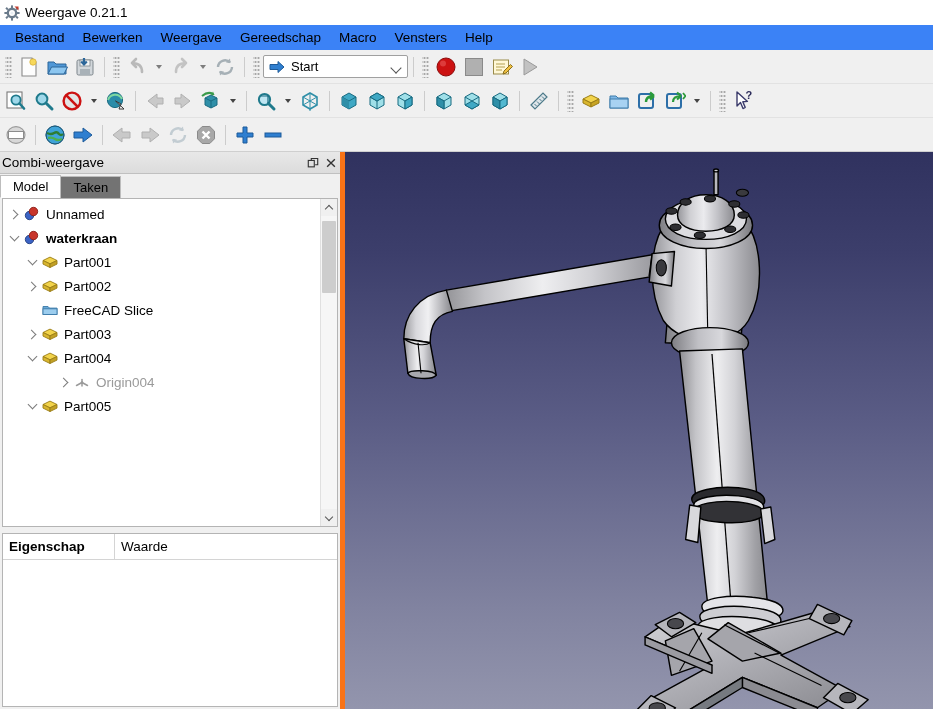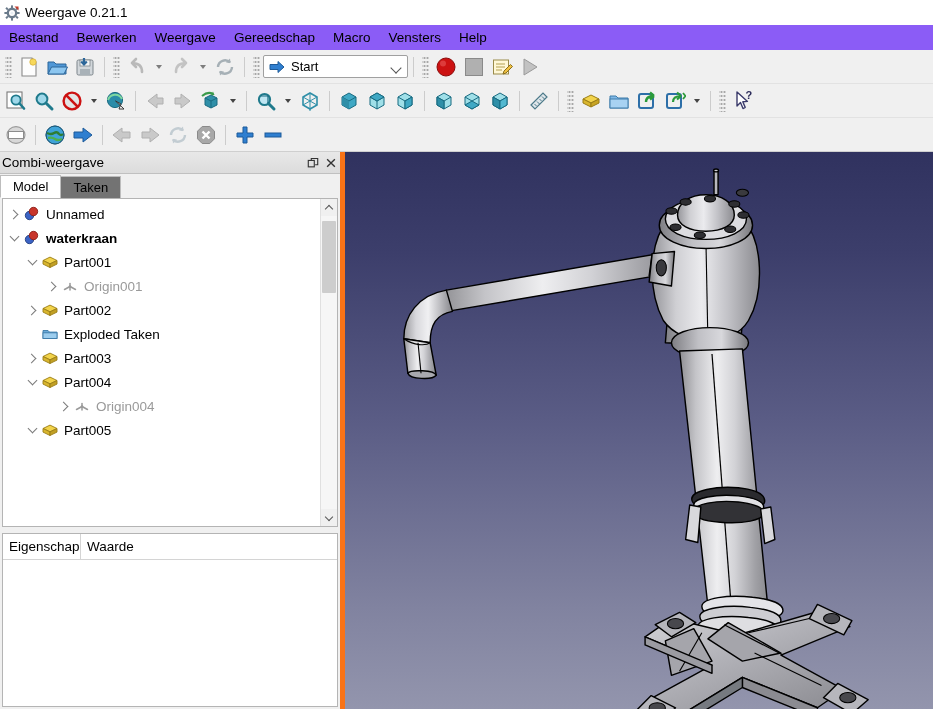--- a/index.html
+++ b/index.html
@@ -25,22 +25,22 @@
   .titlebar .appicon {
     width: 16px; height: 16px; margin-right: 5px;
     position: relative; flex: 0 0 auto;
   }
   .titlebar .title { font-size: 13.5px; color: #000; }
 
   
   .menubar {
     height: 25px;
     display: flex; align-items: center;
-    background: #8b5cf6;
-    padding-left: 0px;
+    background: #3b82f6;
+    padding-left: 6px;
   }
   .menubar .mi {
     padding: 2px 9px;
     font-size: 13.5px;
     color: #000; cursor: default;
     white-space: nowrap;
   }
 
   
   .tbrow {
@@ -165,21 +165,21 @@
   .propwrap {
     margin: 6px 2px 2px 2px;
     background: #fff; border: 1px solid #b4b4b4;
     flex: 1; display: flex; flex-direction: column; overflow: hidden;
   }
   .prophdr { display: flex; height: 26px; border-bottom: 1px solid #d4d4d4; background: #fff; }
   .prophdr .c {
     display: flex; align-items: center; padding-left: 6px;
     font-size: 13.5px; border-right: 1px solid #d4d4d4;
   }
-  .prophdr .c1 { width: 78px; }
+  .prophdr .c1 { width: 112px; font-weight: bold; }
   .prophdr .c2 { flex: 1; border-right: none; }
 
   
   .view3d {
     flex: 1; position: relative; overflow: hidden;
     background: linear-gradient(180deg, #30325f 0%, #3c3e6b 18%, #5a5c85 48%, #8183a0 82%, #9395ad 100%);
   }
   .view3d svg { display: block; width: 100%; height: 100%; }
 </style>
 </head>
@@ -589,36 +589,20 @@
             <span class="ticon">
               <svg viewBox="0 0 18 18" width="18" height="18">
                 <path d="M2 7.5 l7 -3.4 l7 3.4 l-7 3.4 Z" fill="#f2d34a" stroke="#9a7d16" stroke-width=".9"></path>
                 <path d="M2 7.5 v3.6 l7 3.4 v-3.6 Z" fill="#d9b62e" stroke="#9a7d16" stroke-width=".9"></path>
                 <path d="M16 7.5 v3.6 l-7 3.4 v-3.6 Z" fill="#c2a024" stroke="#9a7d16" stroke-width=".9"></path>
               </svg>
             </span>
             <span class="tlabel">Part001</span>
           </div>
 
-          <div class="trow" style="padding-left:40px">
-            <span class="arrow right">
-                <span class="g"></span>
-              </span>
-            <span class="ticon">
-              <svg viewBox="0 0 18 18" width="18" height="18">
-                <g stroke="#9a9a9a" stroke-width="1.5" fill="none" stroke-linecap="round">
-                  <path d="M9 13 V6.5"></path>
-                    <path d="M9 9.5 L3.5 12.5"></path>
-                    <path d="M9 9.5 L14.5 12.5"></path>
-                </g>
-                <circle cx="9" cy="9.5" r="1.3" fill="#9a9a9a"></circle>
-              </svg>
-            </span>
-            <span class="tlabel dim">Origin001</span>
-          </div>
 
           <div class="trow" style="padding-left:20px">
             <span class="arrow right">
                 <span class="g"></span>
               </span>
             <span class="ticon">
               <svg viewBox="0 0 18 18" width="18" height="18">
                 <path d="M2 7.5 l7 -3.4 l7 3.4 l-7 3.4 Z" fill="#f2d34a" stroke="#9a7d16" stroke-width=".9"></path>
                 <path d="M2 7.5 v3.6 l7 3.4 v-3.6 Z" fill="#d9b62e" stroke="#9a7d16" stroke-width=".9"></path>
                 <path d="M16 7.5 v3.6 l-7 3.4 v-3.6 Z" fill="#c2a024" stroke="#9a7d16" stroke-width=".9"></path>
@@ -628,21 +612,21 @@
           </div>
 
           <div class="trow" style="padding-left:20px">
             <span class="arrow"></span>
             <span class="ticon">
               <svg viewBox="0 0 18 18" width="18" height="18">
                 <path d="M2 5.5 h5 l1.6 1.6 h7.4 v6.4 H2 Z" fill="#6aa9d8" stroke="#3c7aa8" stroke-width=".9"></path>
                 <rect x="2" y="7.8" width="14" height="5.7" fill="#9ccdee" stroke="#3c7aa8" stroke-width=".9"></rect>
               </svg>
             </span>
-            <span class="tlabel">Exploded Taken</span>
+            <span class="tlabel">FreeCAD Slice</span>
           </div>
 
           <div class="trow" style="padding-left:20px">
             <span class="arrow right">
                 <span class="g"></span>
               </span>
             <span class="ticon">
               <svg viewBox="0 0 18 18" width="18" height="18">
                 <path d="M2 7.5 l7 -3.4 l7 3.4 l-7 3.4 Z" fill="#f2d34a" stroke="#9a7d16" stroke-width=".9"></path>
                 <path d="M2 7.5 v3.6 l7 3.4 v-3.6 Z" fill="#d9b62e" stroke="#9a7d16" stroke-width=".9"></path>

